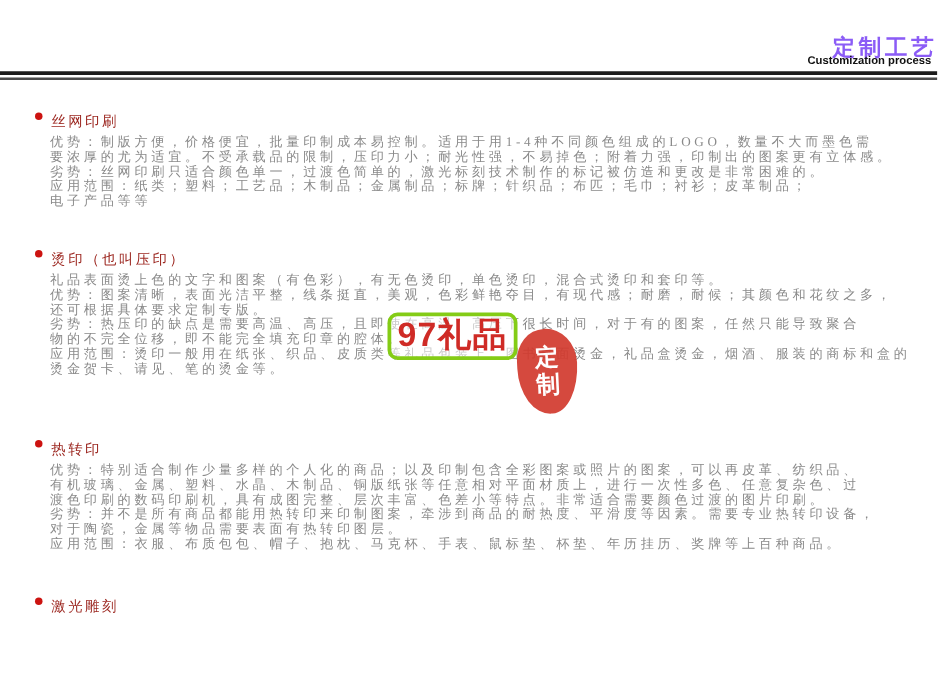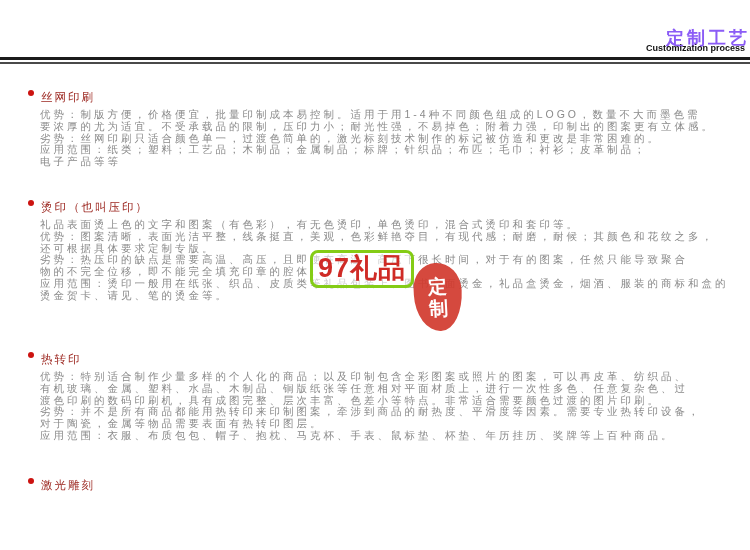--- a/index.html
+++ b/index.html
@@ -59,20 +59,21 @@
     letter-spacing: 2px;
     white-space: nowrap;
   }
   .sec-body { padding-left: 12px; }
   .line {
     font-size: 10.5px;
     line-height: 11.8px;
     color: #8a8a8a;
     letter-spacing: 3px;
     white-space: nowrap;
+    font-family: Liberation Serif, serif;
   }
 
   
   .wm { position: absolute; top: 0; left: 0; z-index: 5; }
   .wm-box {
     position: absolute;
     left: 310px; top: 250px;
     border: 3px solid #84cc16;
     border-radius: 8px;
     background: rgba(255,255,255,0.55);

